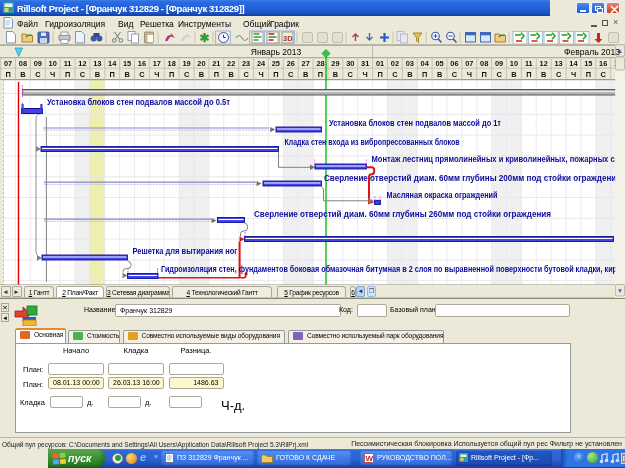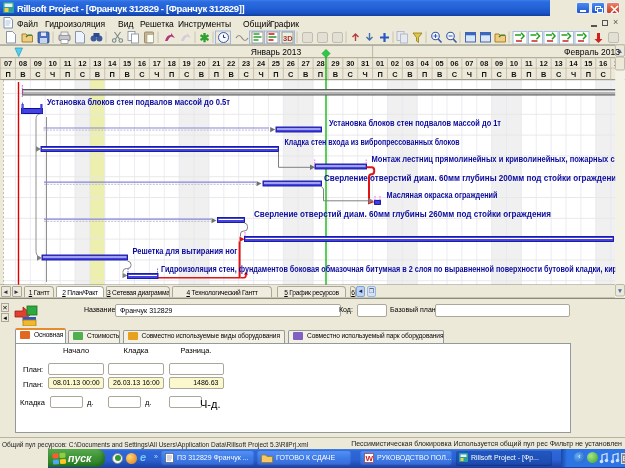--- a/index.html
+++ b/index.html
@@ -489,21 +489,21 @@
 <div class="fld" style="left:108.0px;top:64.0px;width:56.0px;height:11.5px;background:#fff;line-height:10.5px;padding-left:4px;"></div>
 <div class="fld" style="left:168.5px;top:64.0px;width:55.0px;height:11.5px;background:#fff;line-height:10.5px;padding-left:4px;"></div>
 <div class="fld" style="left:48.0px;top:78.0px;width:56.0px;height:11.5px;background:#fbf8ce;line-height:10.5px;padding-left:4px;">08.01.13 00:00</div>
 <div class="fld" style="left:108.0px;top:78.0px;width:56.0px;height:11.5px;background:#fbf8ce;line-height:10.5px;padding-left:4px;">26.03.13 16:00</div>
 <div class="fld" style="left:168.5px;top:78.0px;width:55.0px;height:11.5px;background:#fbf8ce;line-height:10.5px;padding-right:4px;text-align:right;">1486.63</div>
 <div class="fld" style="left:50.0px;top:97.0px;width:33.0px;height:11.5px;background:#fff;line-height:10.5px;padding-left:4px;"></div>
 <div class="fld" style="left:108.0px;top:97.0px;width:33.0px;height:11.5px;background:#fff;line-height:10.5px;padding-left:4px;"></div>
 <div class="fld" style="left:168.5px;top:97.0px;width:33.0px;height:11.5px;background:#fff;line-height:10.5px;padding-left:4px;"></div>
 <div class="abs" style="left:87px;top:99px;font-size:7.5px;">д.</div>
 <div class="abs" style="left:145px;top:99px;font-size:7.5px;">д.</div>
-<div class="abs" style="left:200px;top:99px;font-size:11px;">Ч-д.</div>
+<div class="abs" style="left:221px;top:99px;font-size:13px;">Ч-д.</div>
 </div>
 </div>
 <div class="abs" style="left:0;top:437px;width:625px;height:12px;background:#ece9d8;border-top:1px solid #b8b4a4;">
 <div class="abs" style="left:2px;top:2.5px;font-size:6.5px;color:#222;white-space:nowrap;">Общий пул ресурсов: C:\Documents and Settings\All Users\Application Data\Rillsoft Project 5.3\RilPrj.xml</div>
 <div class="abs" style="right:3px;top:2px;font-size:7px;color:#222;white-space:nowrap;">Пессимистическая блокировка  Используется общий пул рес  Фильтр не установлен</div>
 </div>
 <div class="abs" style="left:0;top:449px;width:625px;height:19px;background:linear-gradient(180deg,#4484e8 0%,#2e67d8 10%,#2a62d4 55%,#1c3f9e 100%);margin-left:48px;">
 <div class="abs" style="left:0;top:0;width:57px;height:18px;border-radius:0 8px 8px 0;background:linear-gradient(180deg,#5aad52 0%,#3d9334 45%,#2f8128 100%);box-shadow:inset -2px -2px 4px rgba(0,60,0,0.4);"></div>
 <svg class="abs" style="left:4px;top:2.5px" width="15" height="13">
         <rect x="0.5" y="1.5" width="6" height="5" rx="1.2" fill="#ff5a30" transform="rotate(-4 3 4)"></rect>

